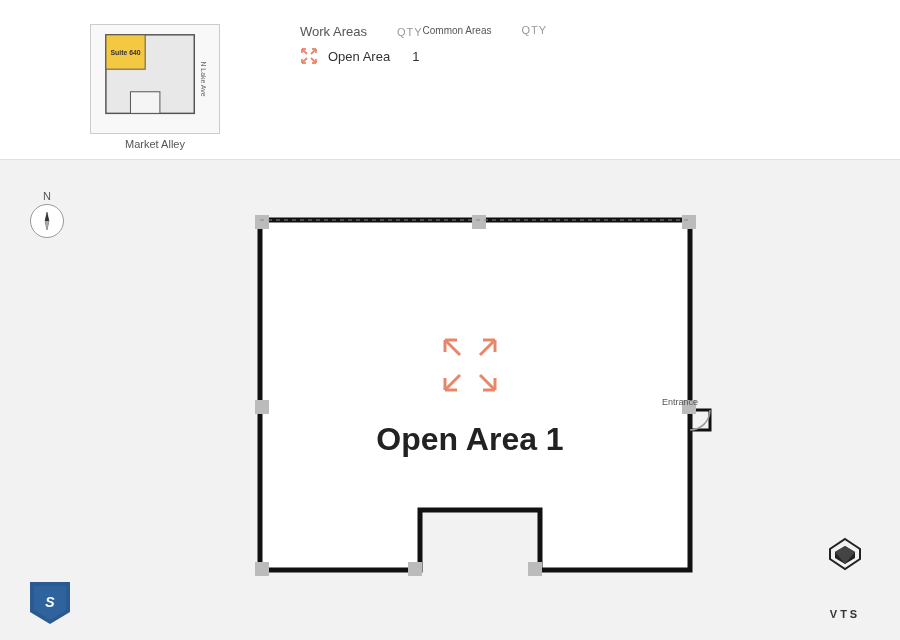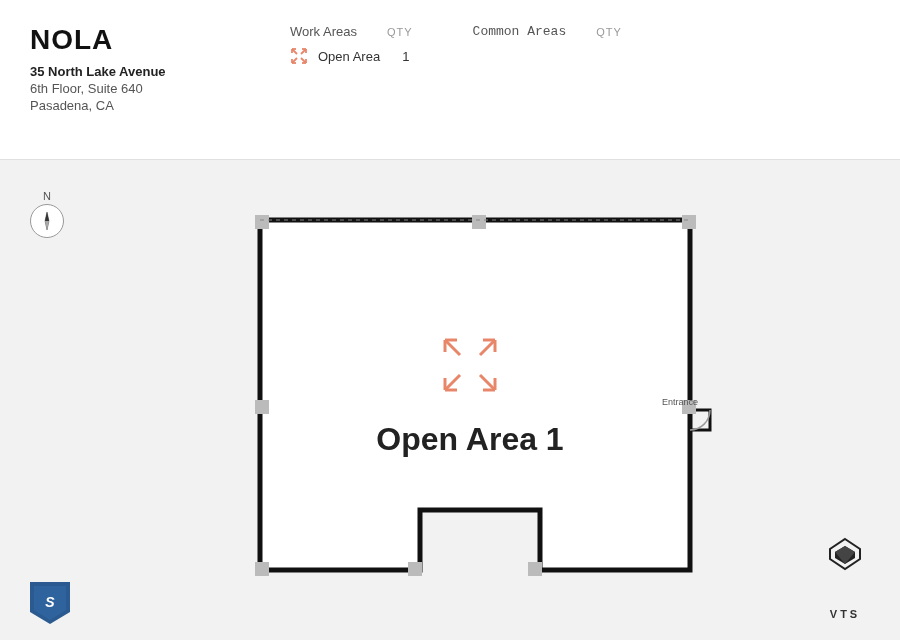--- a/index.html
+++ b/index.html
@@ -87,21 +87,20 @@
     .mini-plan {
       width: 100%;
       height: 100%;
     }
 
     
     #legend-area {
       display: flex;
       margin-left: 80px;
       margin-top: 4px;
-      gap: 60px;
     }
 
     #work-areas-section {
       display: flex;
       flex-direction: column;
     }
 
     #work-areas-title {
       font-size: 13px;
       color: #555;
@@ -248,27 +247,39 @@
       font-size: 7px;
       color: #555;
       letter-spacing: 1px;
     }
   </style>
 </head>
 <body>
 
 <div id="header">
 
-  <div id="property-info">
-    <span id="property-name">NOLA</span>
-    <span id="property-address">35 North Lake Avenue</span>
-    <span id="property-floor">6th Floor, Suite 640</span>
-    <span id="property-city">Pasadena, CA</span>
+
+  <div id="thumbnail-area">
+    <div id="thumbnail-container">
+      
+      <svg class="mini-plan" viewBox="0 0 130 110" xmlns="http://www.w3.org/2000/svg">
+
+        <rect x="15" y="10" width="90" height="80" fill="#e8e8e8" stroke="#555" stroke-width="1.5"></rect>
+
+        <rect x="40" y="68" width="30" height="22" fill="#f5f5f5" stroke="#555" stroke-width="1"></rect>
+
+        <rect x="15" y="10" width="40" height="35" fill="#f5c842" stroke="#555" stroke-width="1"></rect>
+
+        <text x="35" y="31" font-size="7" text-anchor="middle" fill="#333" font-weight="bold">Suite 640</text>
+
+        <text x="112" y="55" font-size="7" text-anchor="middle" fill="#666" transform="rotate(90, 112, 55)">N Lake Ave</text>
+      </svg>
+    </div>
+    <span id="thumbnail-label">Market Alley</span>
   </div>
-
 
   <div id="legend-area">
 
     <div id="work-areas-section">
       <div id="work-areas-title">
         <span style="font-size:13px;color:#555;">Work Areas</span>
         <span class="qty-label">QTY</span>
       </div>
       <div id="work-areas-items">
         <div class="legend-item">
@@ -290,21 +301,21 @@
             </svg>
           </div>
           <span class="legend-item-label">Open Area</span>
           <span class="legend-item-qty">1</span>
         </div>
       </div>
     </div>
 
     <div id="common-areas-section">
       <div id="common-areas-title">
-        <span style="font-size:13px;color:#555;font-family:Liberation Mono, monospace;">Common Areas</span>
+        <span style="font-size:10px;color:#555;">Common Areas</span>
         <span class="qty-label" style="font-size:11px;color:#999;letter-spacing:1px;text-transform:uppercase;">QTY</span>
       </div>
     </div>
 
   </div>
 </div>
 
 <div id="main-content">
 
   <div id="compass">

